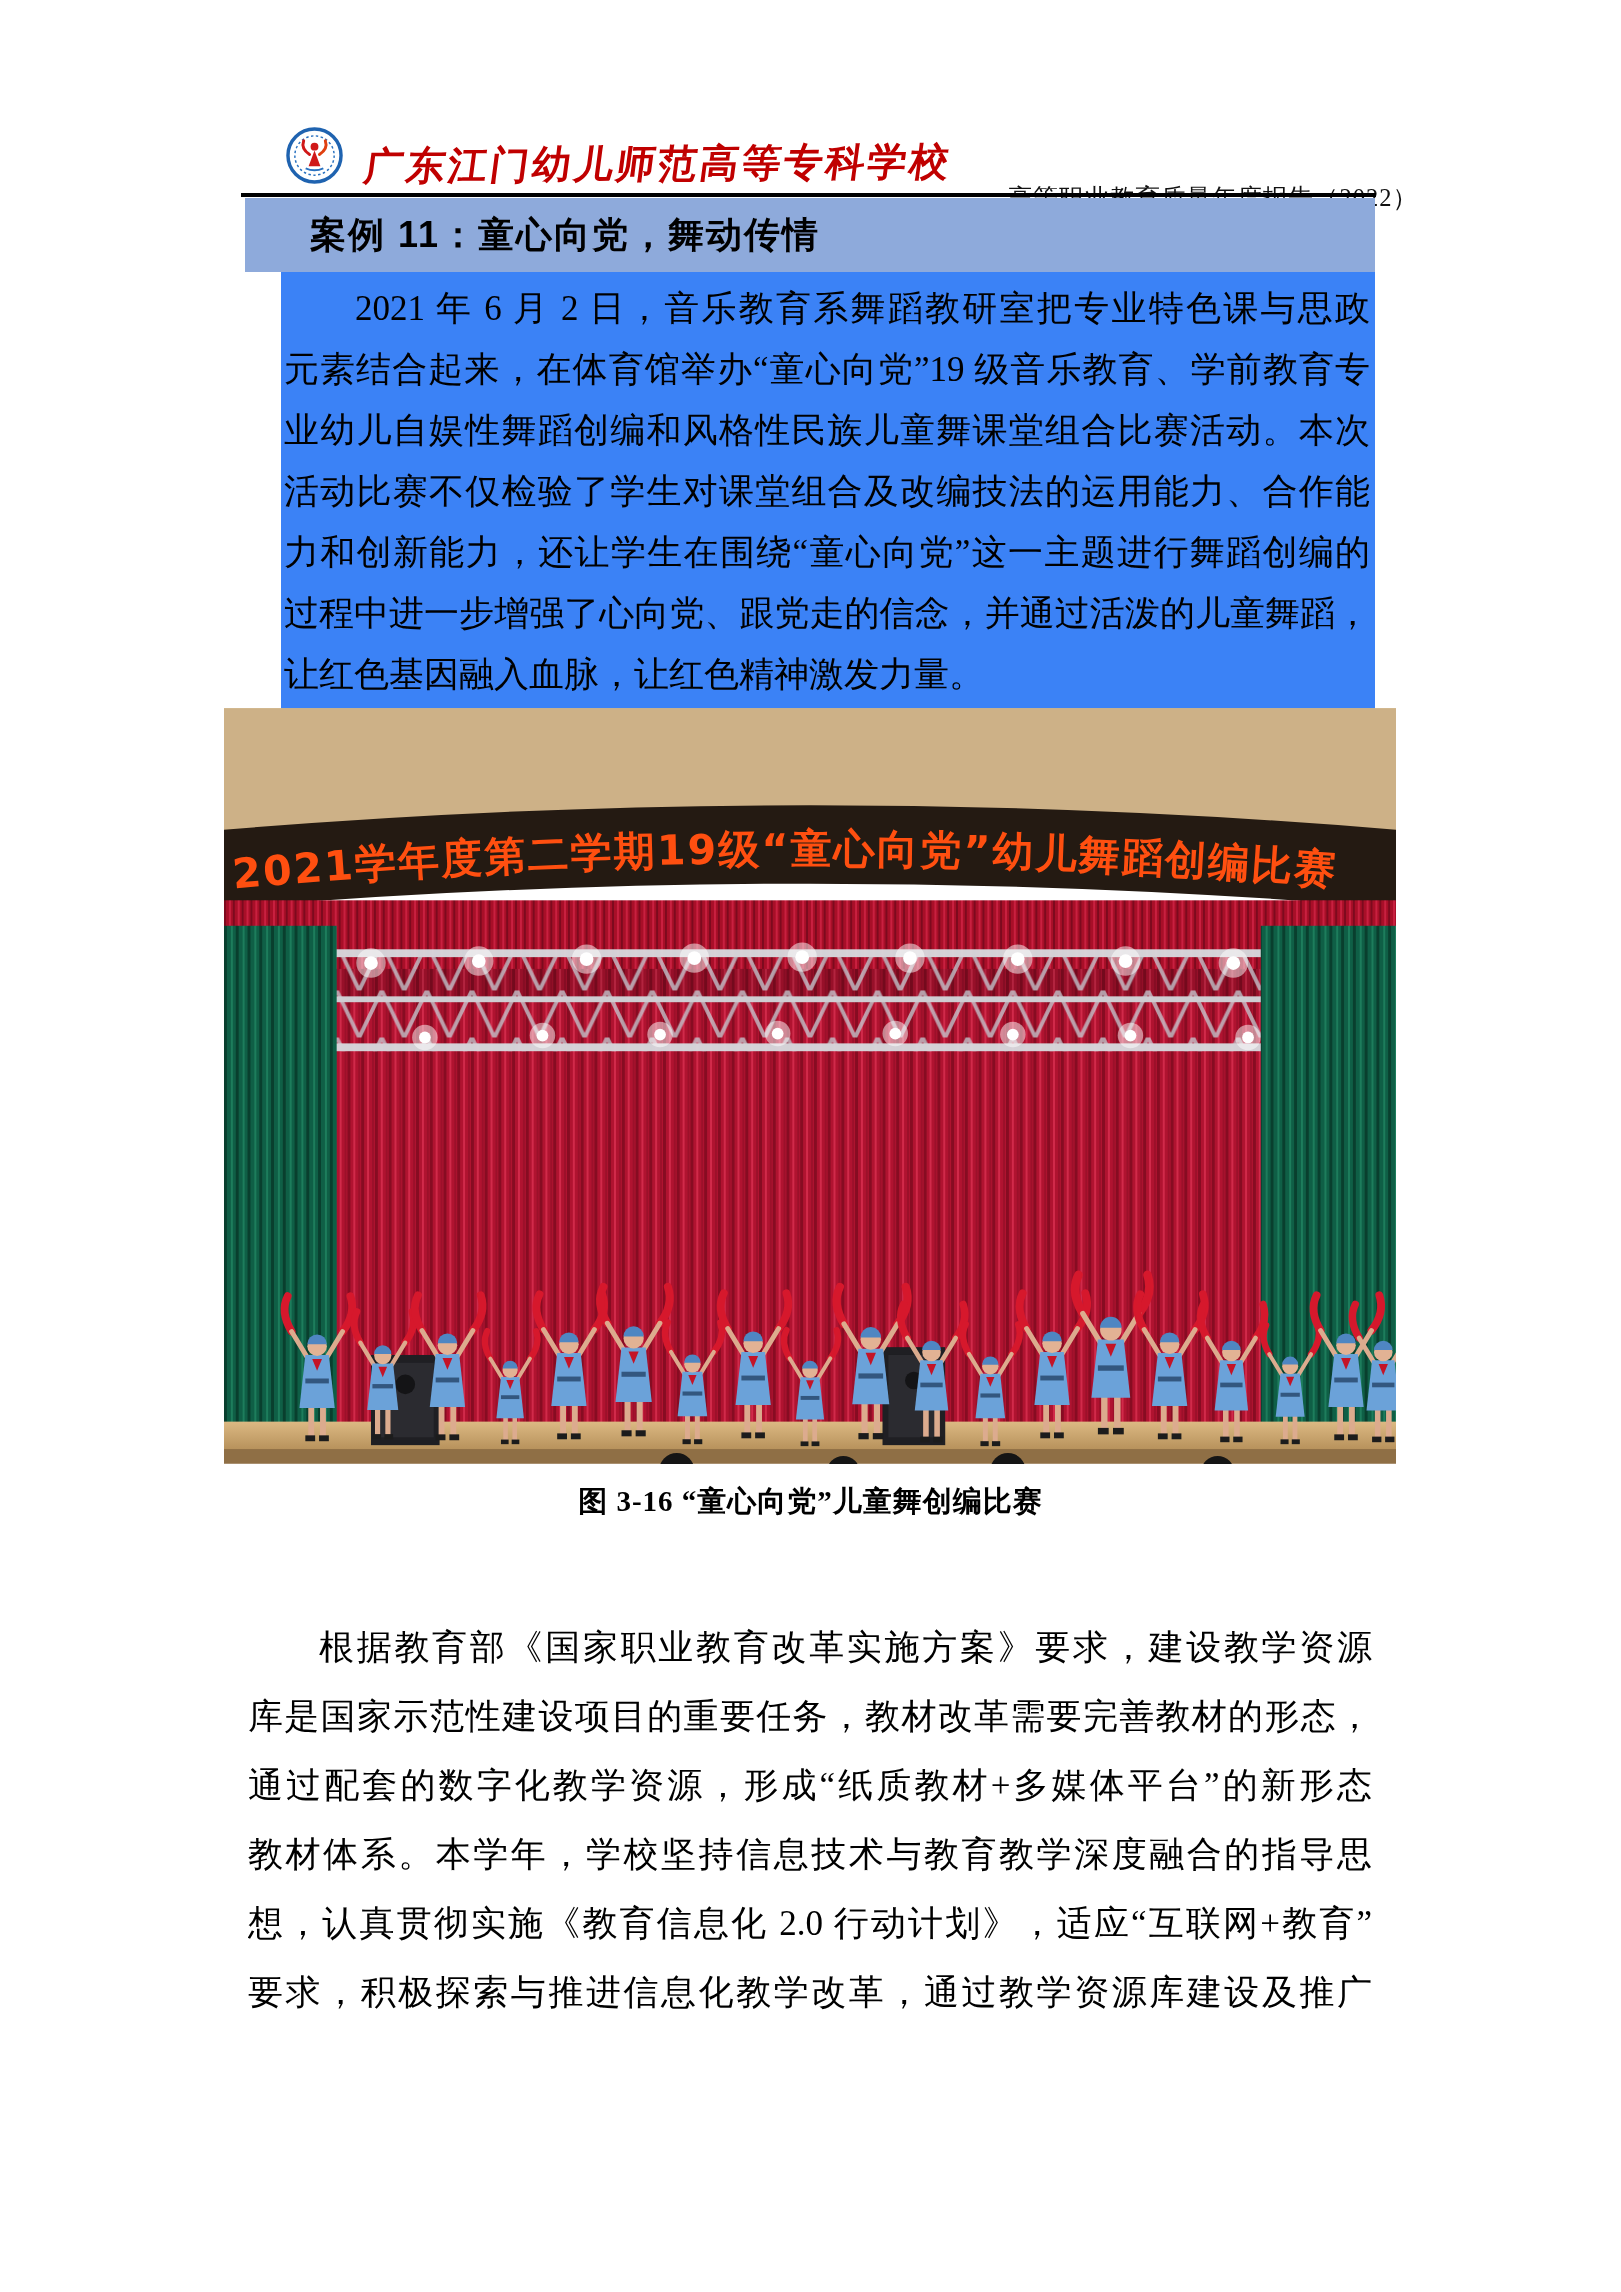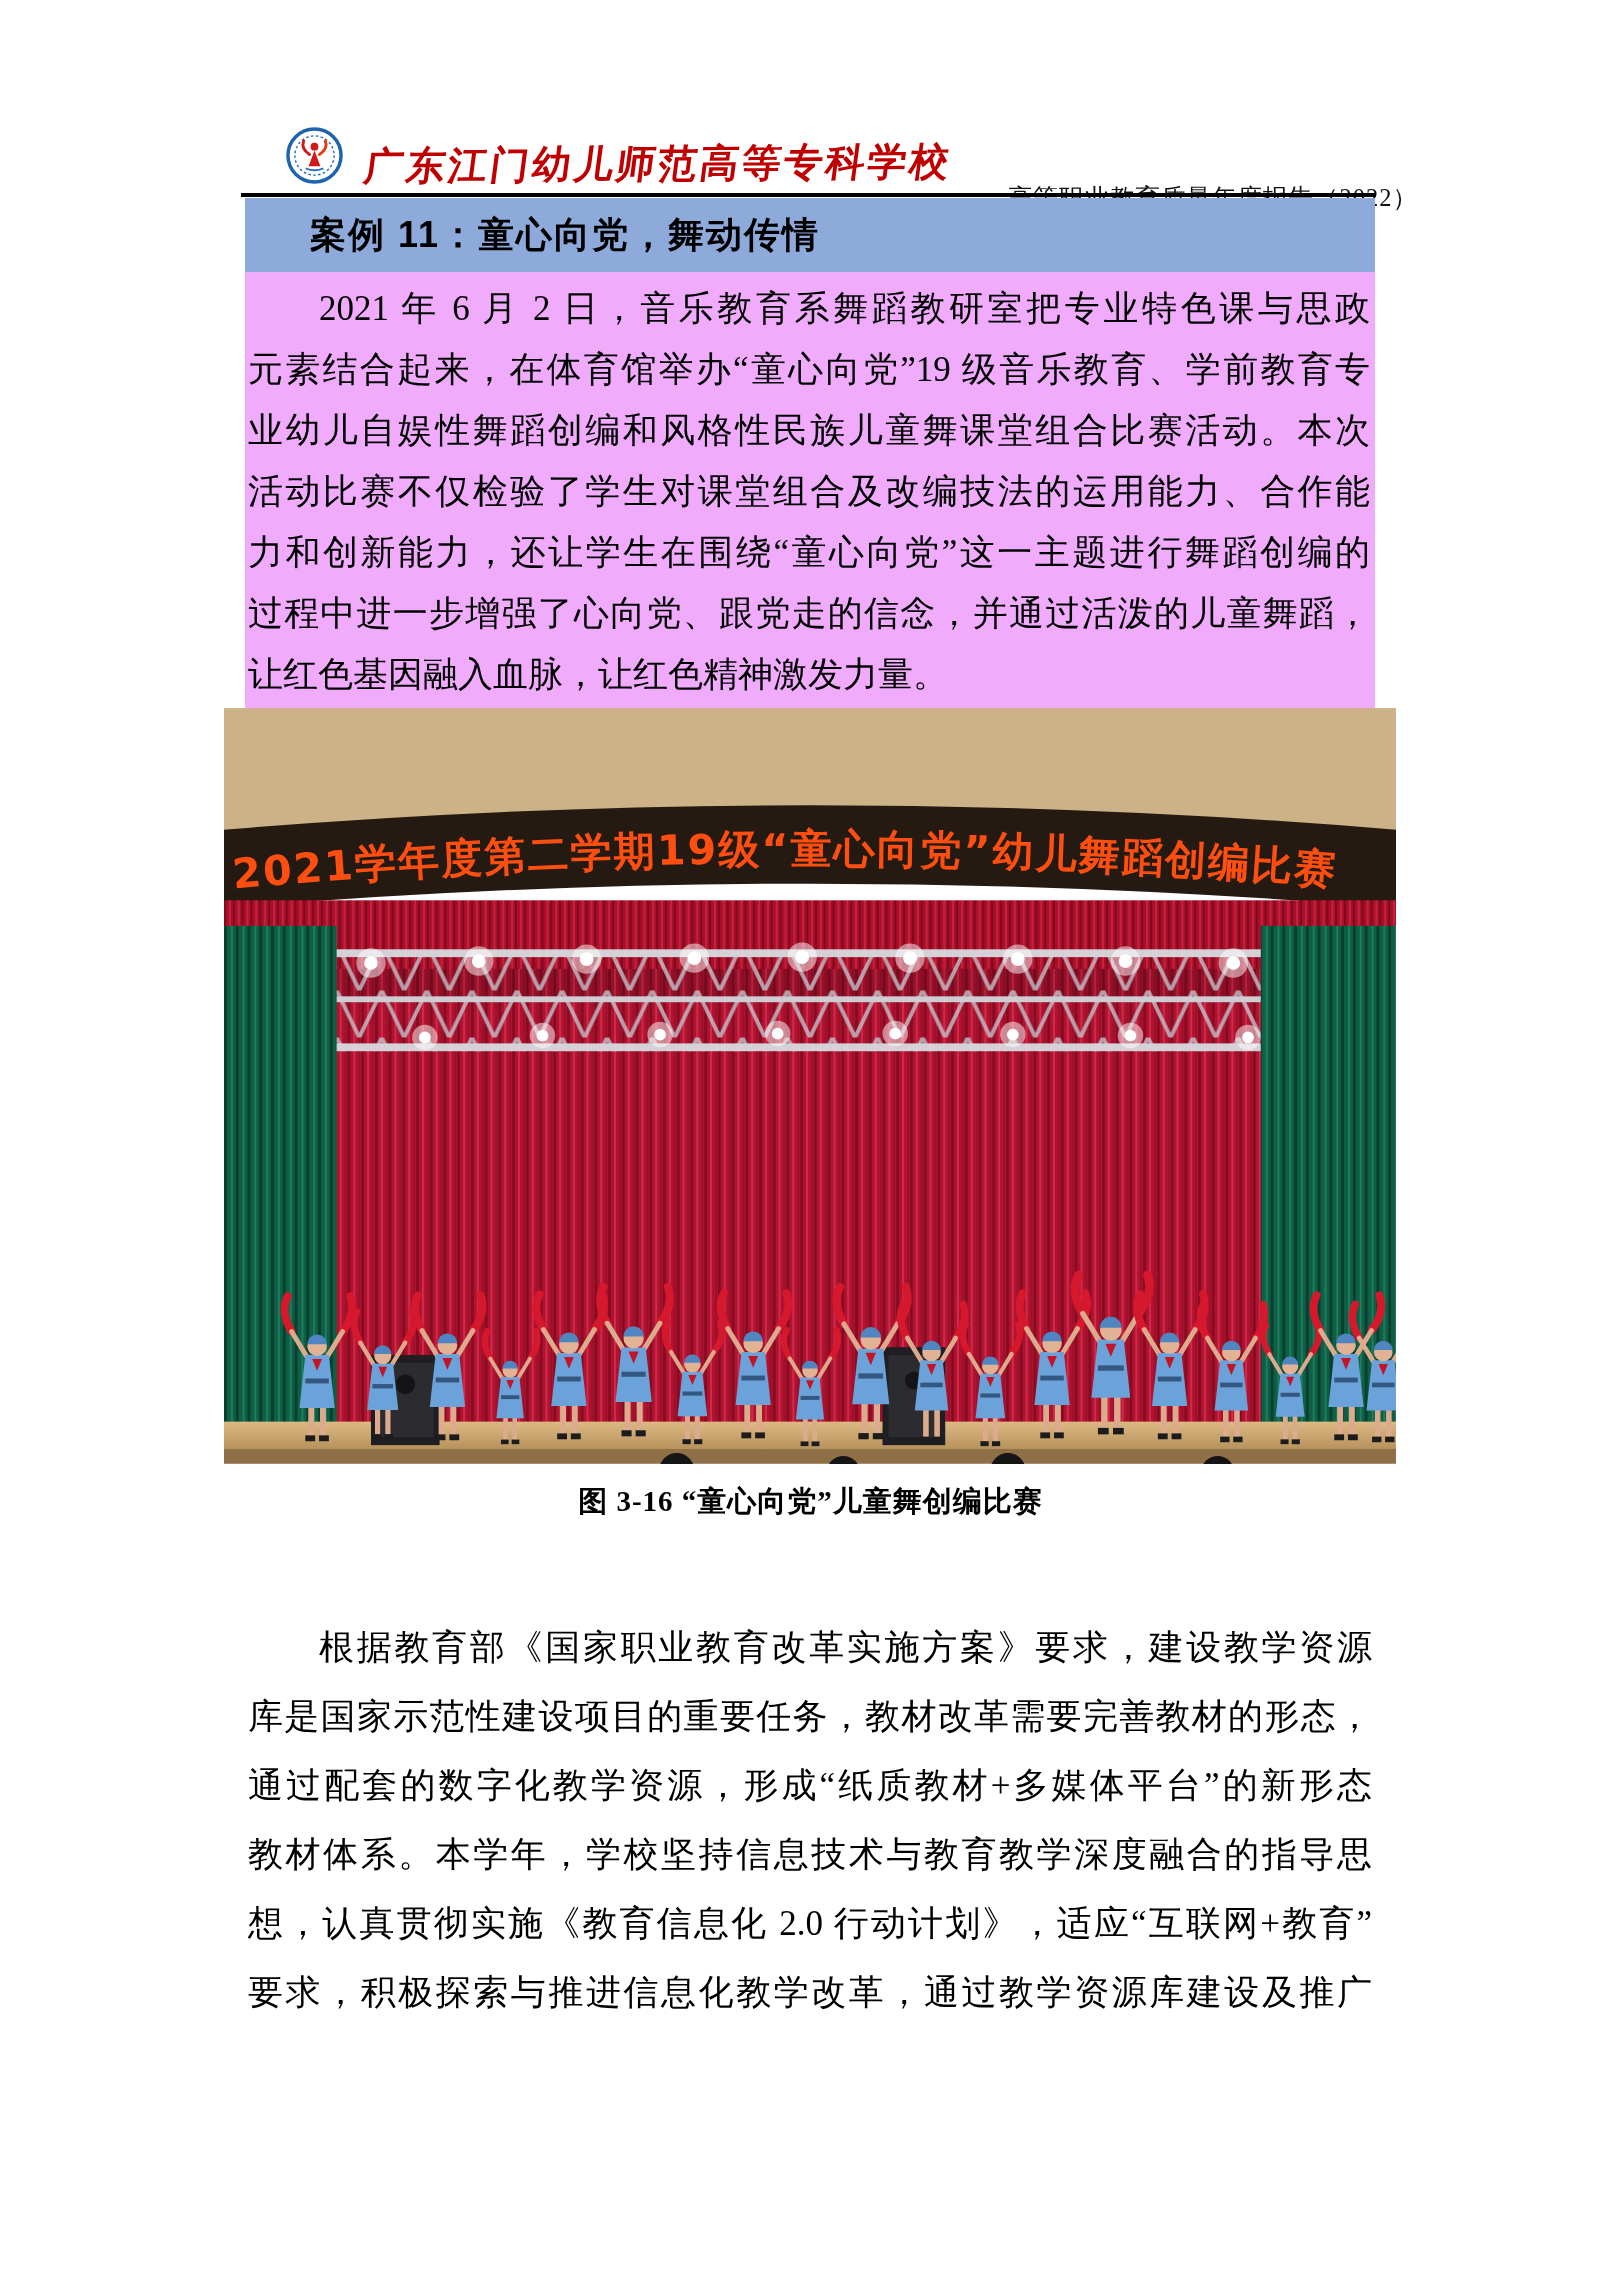--- a/index.html
+++ b/index.html
@@ -28,22 +28,22 @@
   
   .case-box{position:absolute;left:245px;top:198px;width:1130px;}
   .case-title-bar{
     height:74px;background:#8EAADB;
     display:flex;align-items:center;
     padding-left:65px;box-sizing:border-box;
     font-family:"Liberation Sans", sans-serif;
     font-weight:bold;font-size:36px;letter-spacing:2px;color:#000;
   }
   .case-body{
-    background:#f0abfc;
-    padding:5.9px 4.9px 7.8px 2.9px;box-sizing:border-box;
+    background:#3b82f6;
+    padding:5.9px 4.9px 7.8px 2.9px;box-sizing:border-box;margin-left:36px;
   }
   .gline{
     height:61px;line-height:61px;font-size:35px;
     text-align:justify;text-align-last:justify;
     overflow:hidden;white-space:nowrap;
   }
   .gline.indent{text-indent:71px;}
   .gline.last{text-align-last:left;}
   
   .photo{position:absolute;left:224px;top:708px;width:1172px;height:756px;overflow:hidden;}

